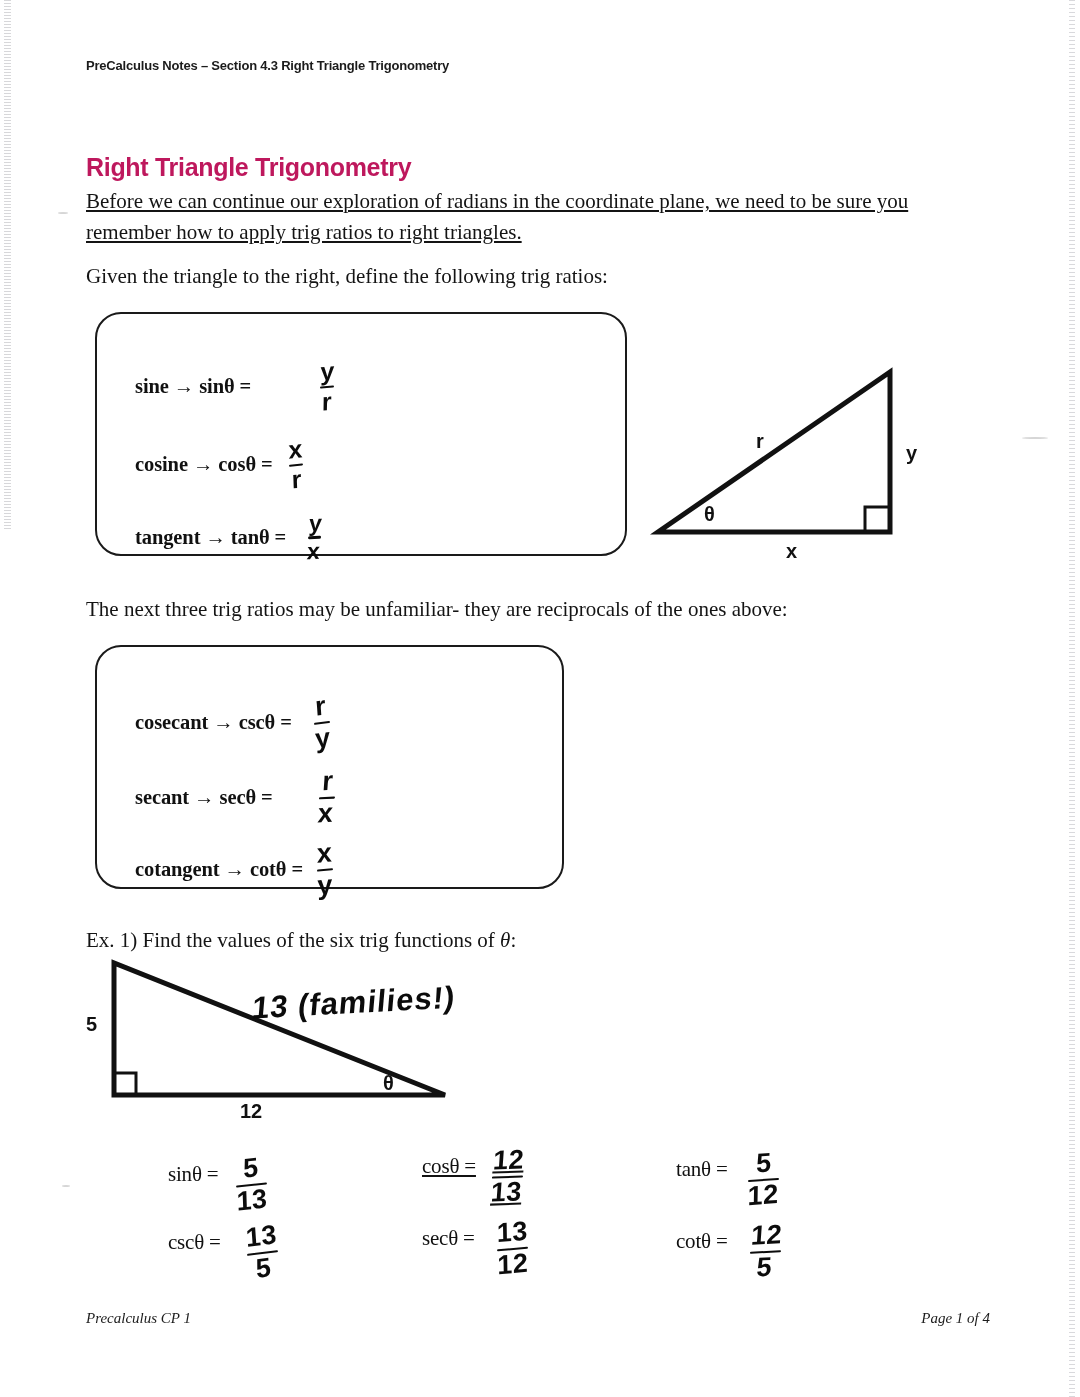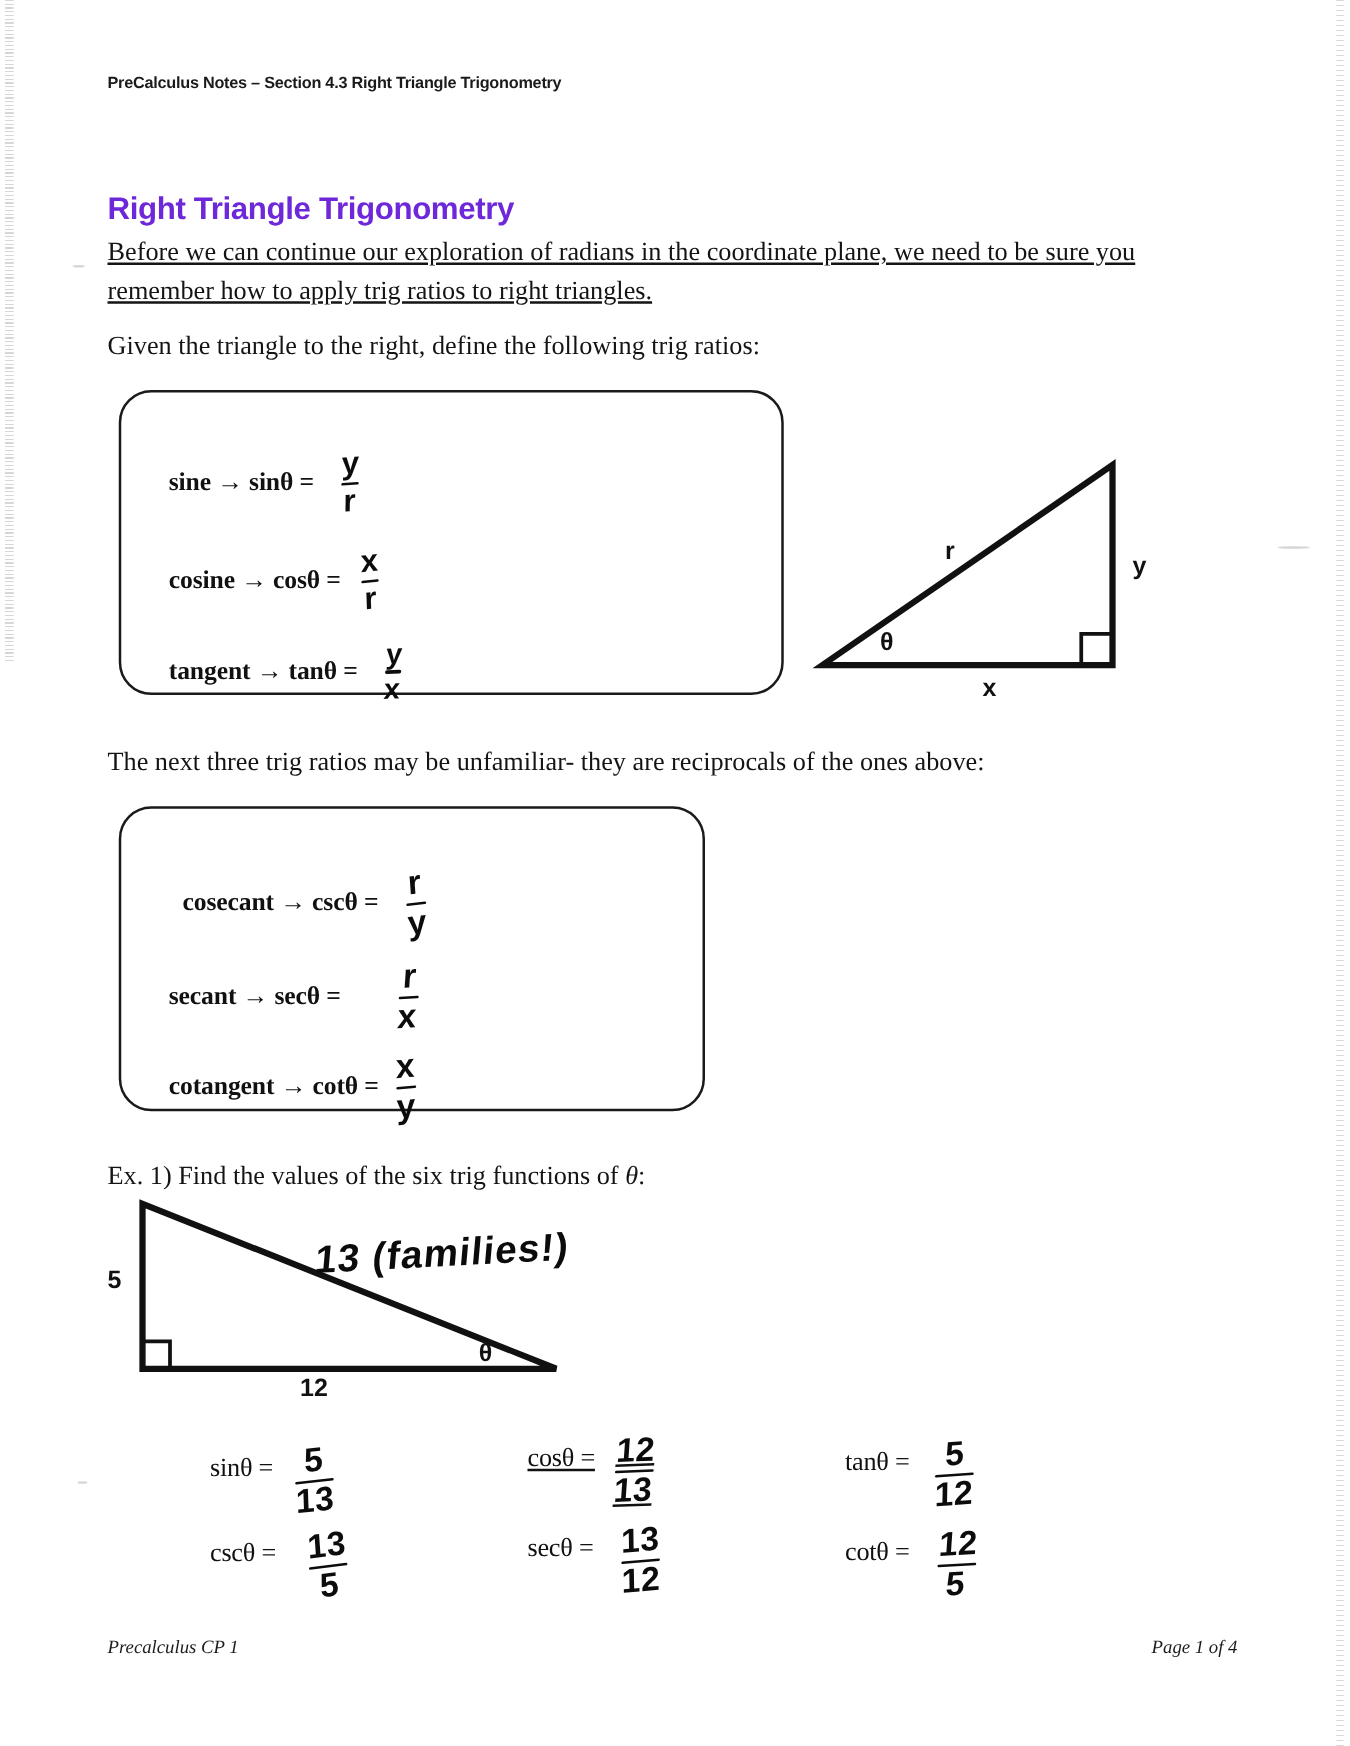--- a/index.html
+++ b/index.html
@@ -60,21 +60,21 @@
     color: #1b1b1b;
     white-space: nowrap;
   }
   .page-title {
     position: absolute;
     left: 86px; top: 153px;
     font-family: "Liberation Sans", "DejaVu Sans", sans-serif;
     font-weight: bold;
     font-size: 25px;
     letter-spacing: -0.3px;
-    color: #6d28d9;
+    color: #be185d;
   }
   .body-para {
     position: absolute;
     font-size: 21px;
     line-height: 31px;
     color: #141414;
   }
   #intro-para { left: 86px; top: 186px; width: 890px; text-decoration: underline; }
   #prompt-para { left: 86px; top: 261px; width: 800px; }
   #recip-para  { left: 86px; top: 594px; width: 880px; }
@@ -214,21 +214,21 @@
   <div class="scan-speck" style="left:1022px; top:437px; width:26px; height:2px;"></div>
 
   <div class="doc-header">PreCalculus Notes – Section 4.3 Right Triangle Trigonometry</div>
 
   <div class="page-title">Right Triangle Trigonometry</div>
   <div class="body-para" id="intro-para">Before we can continue our exploration of radians in the coordinate plane, we need to be sure you remember how to apply trig ratios to right triangles.</div>
   <div class="body-para" id="prompt-para">Given the triangle to the right, define the following trig ratios:</div>
 
   <div class="def-box" id="box-primary"></div>
 
-  <div class="ratio-row" style="left:135px; top:359px;">
+  <div class="ratio-row" style="left:135px; top:359px;gap:47px;">
     <span class="ratio-label">sine → sinθ =</span>
     <span class="hw-frac hw-a fs24" style="margin-left:22px;">
       <span class="num">y</span>
       <span class="bar"></span>
       <span class="den">r</span>
     </span>
   </div>
 
   <div class="ratio-row" style="left:135px; top:437px;">
     <span class="ratio-label">cosine → cosθ =</span>
@@ -256,21 +256,21 @@
     <span class="tri-label" style="left:106px; top:80px;">r</span>
     <span class="tri-label" style="left:256px; top:92px;">y</span>
     <span class="tri-label" style="left:136px; top:190px;">x</span>
     <span class="tri-label" style="left:54px; top:153px;">θ</span>
   </div>
 
   <div class="body-para" id="recip-para">The next three trig ratios may be unfamiliar- they are reciprocals of the ones above:</div>
 
   <div class="def-box" id="box-reciprocal"></div>
 
-  <div class="ratio-row" style="left:146px; top:693px;">
+  <div class="ratio-row" style="left:135px; top:693px;">
     <span class="ratio-label">cosecant → cscθ =</span>
     <span class="hw-frac hw-d fs26" style="margin-left:22px;">
       <span class="num">r</span>
       <span class="bar"></span>
       <span class="den">y</span>
     </span>
   </div>
 
   <div class="ratio-row" style="left:135px; top:768px;">
     <span class="ratio-label">secant → secθ =</span>

